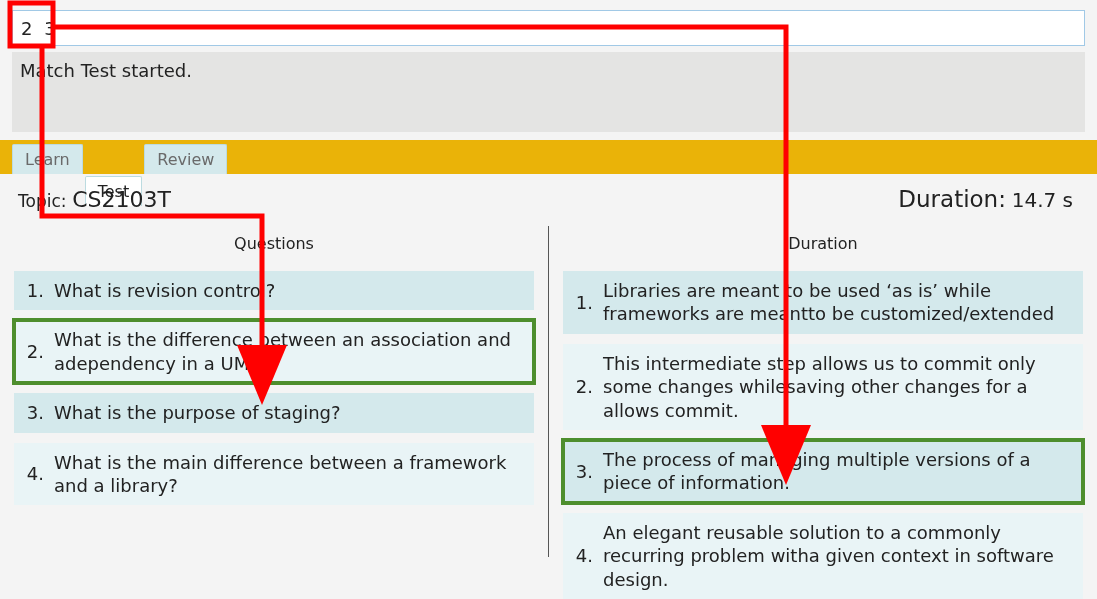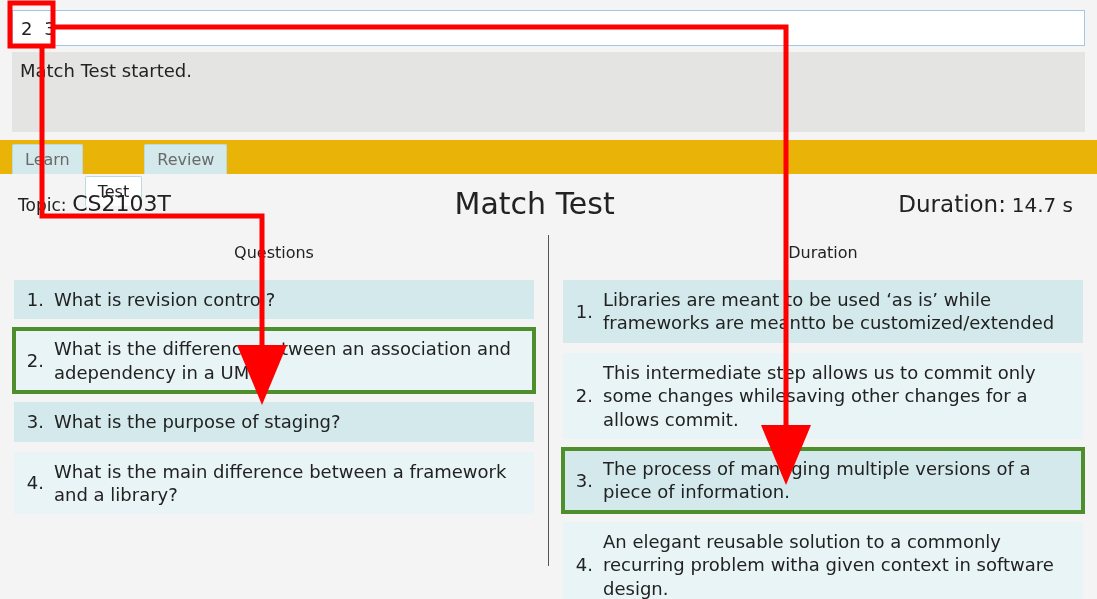--- a/index.html
+++ b/index.html
@@ -135,21 +135,20 @@
   <div class="tab">
     <span>Review</span>
   </div>
 </div>
 
 <div class="header-row">
   <div>
     <span class="topic-label">Topic:</span>
     <span class="topic-value">CS2103T</span>
   </div>
-  <div class="title">Match Test</div>
   <div>
     <span class="duration-label">Duration:</span>
     <span class="duration-value">14.7 s</span>
   </div>
 </div>
 
 <div class="columns">
   <div class="column left">
     <div class="col-header">Questions</div>
     <div class="list">

